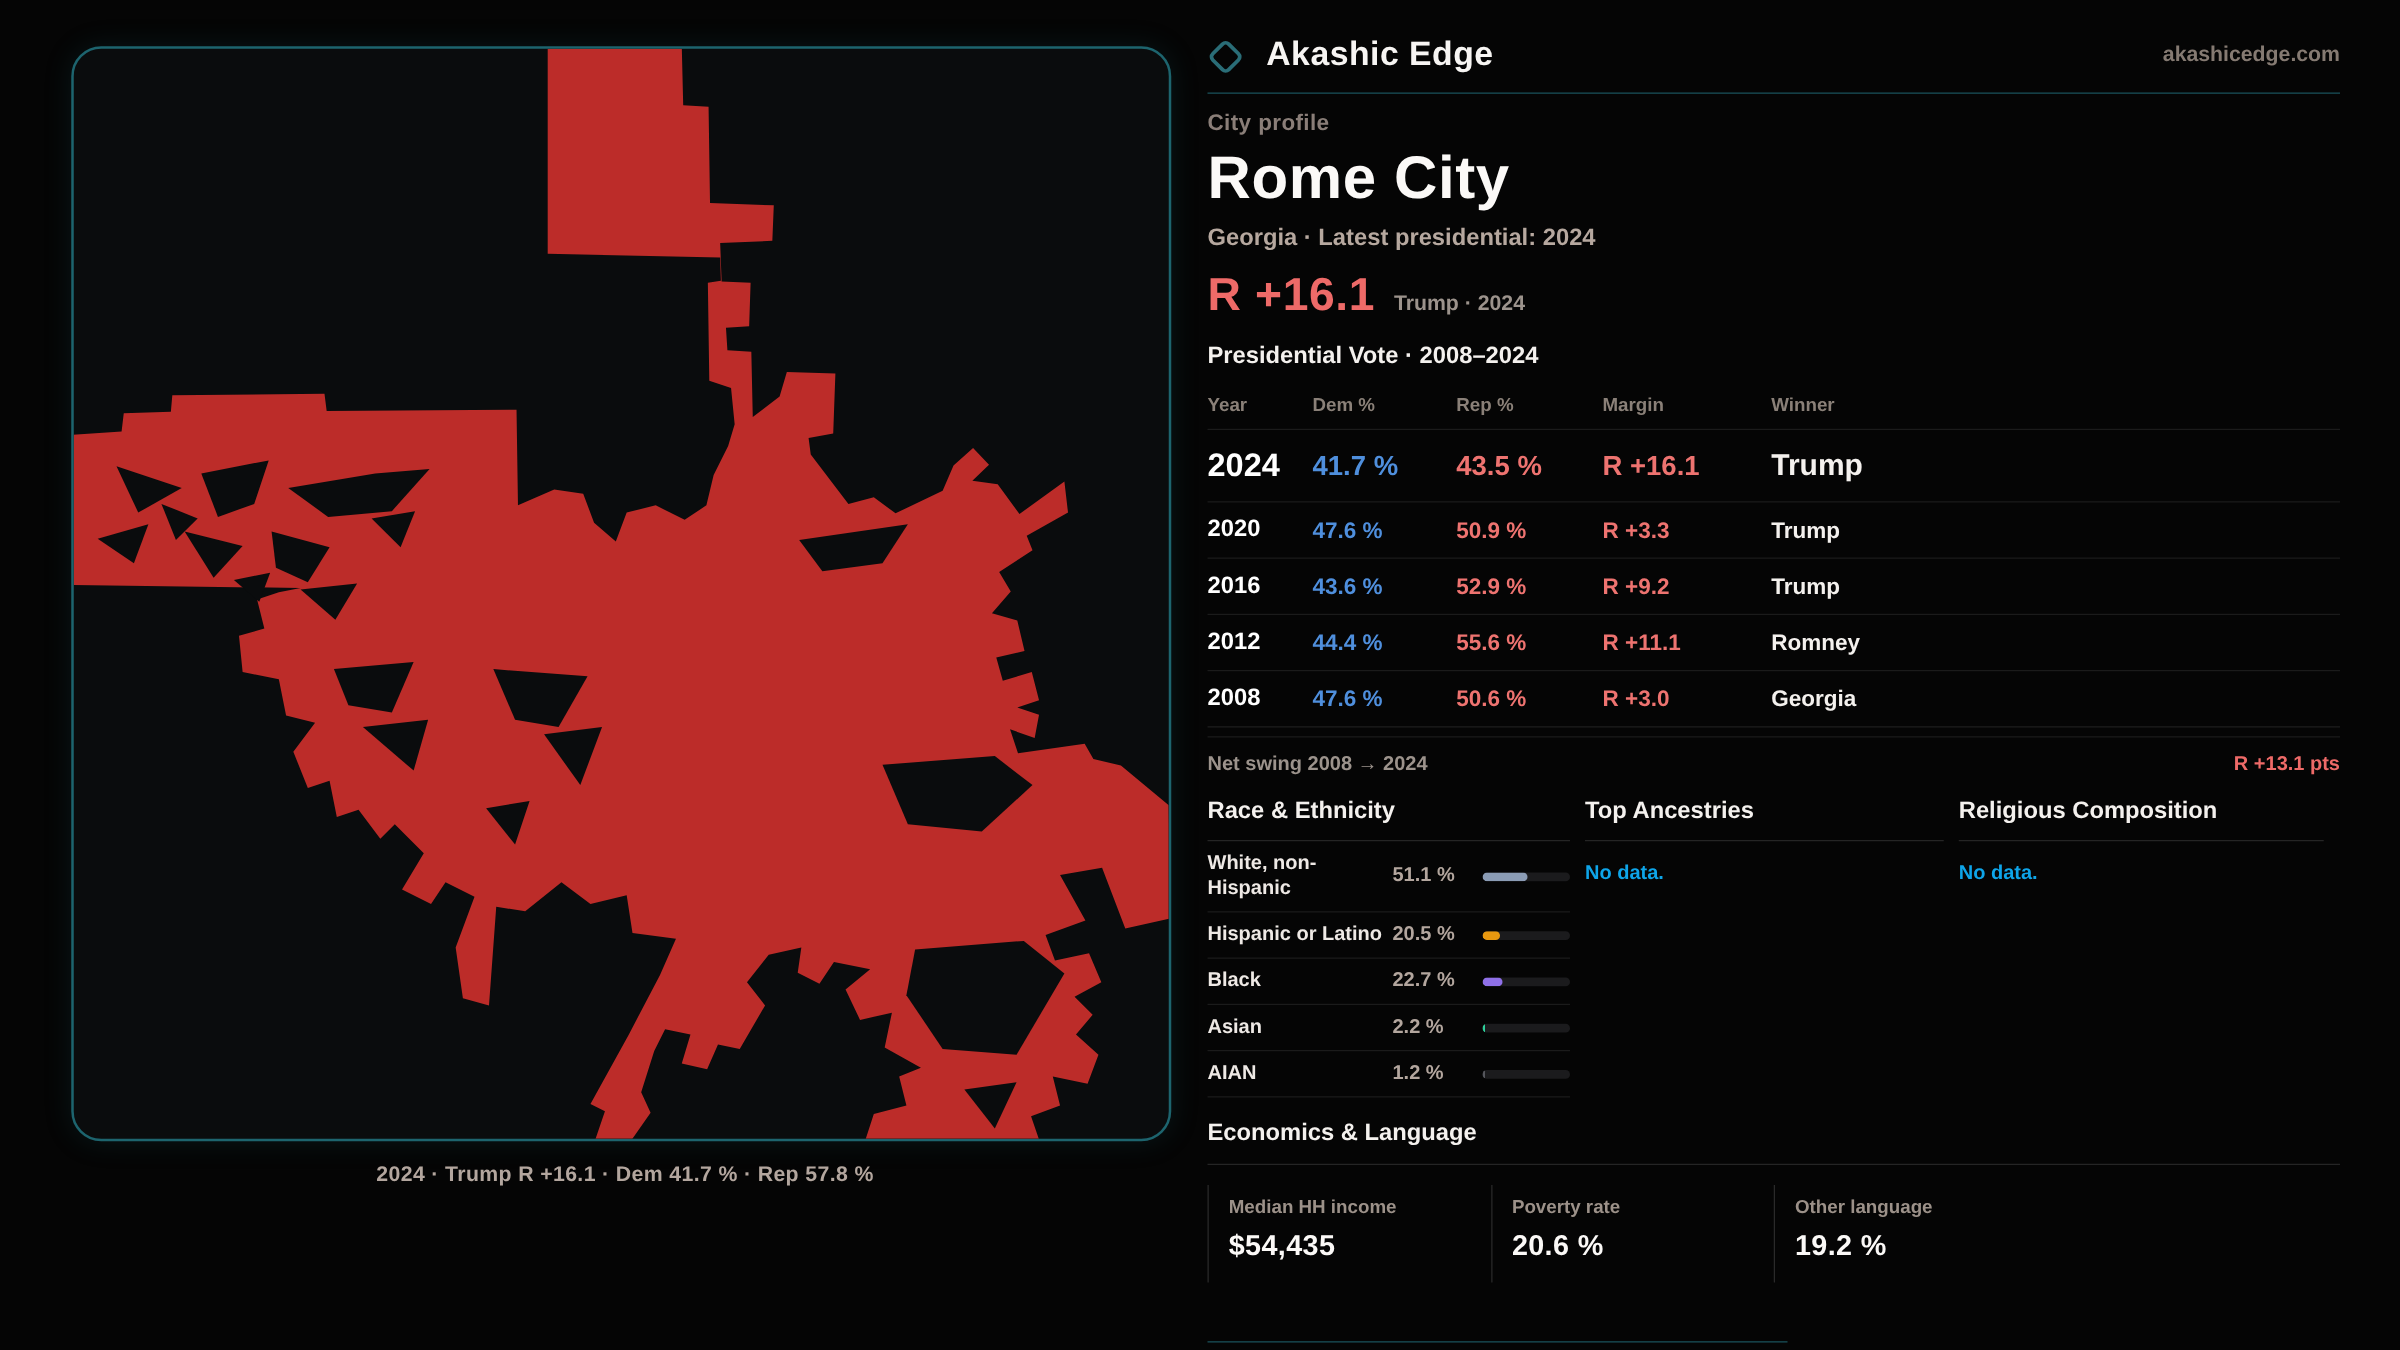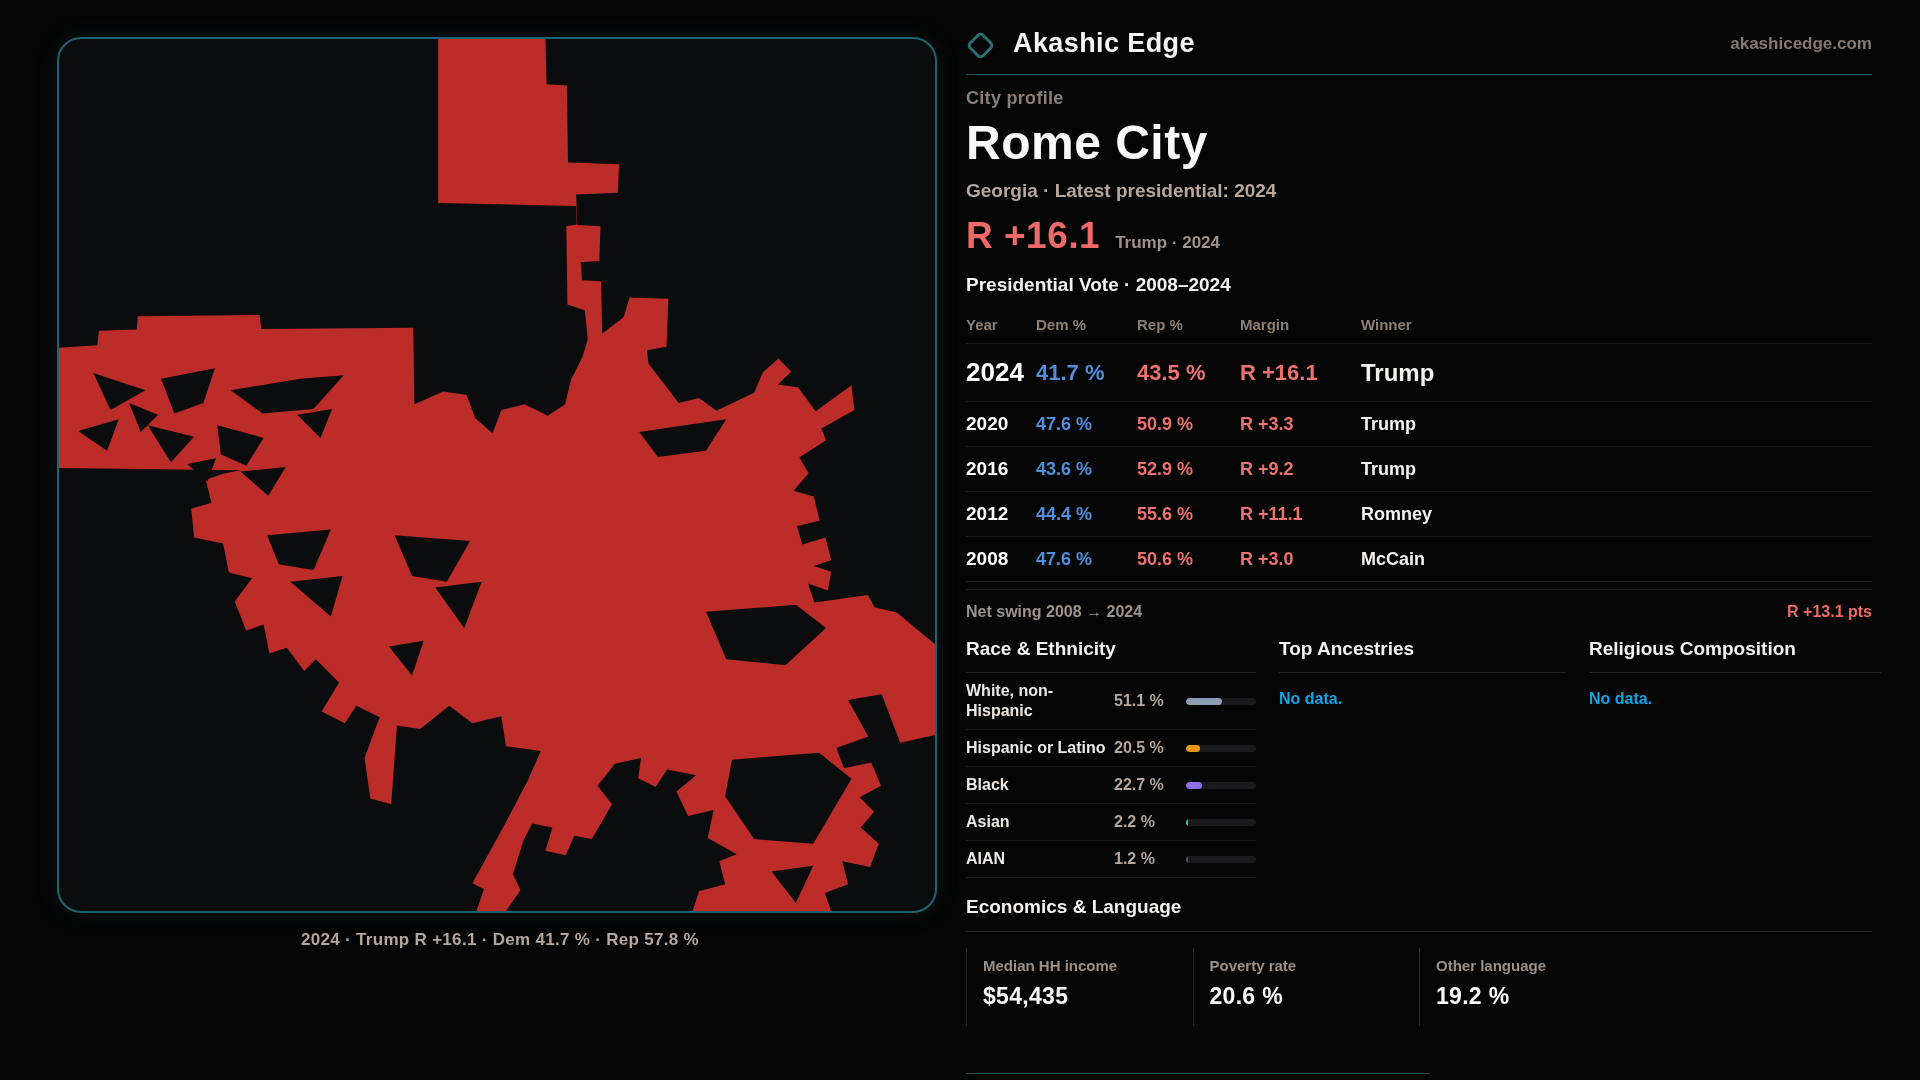--- a/index.html
+++ b/index.html
@@ -40,42 +40,42 @@
   .subtitle{ margin-top:10px; font-size:19px; font-weight:600; color:#b6a89f; }
 
   .headline { margin-top:13px; display:flex; align-items:baseline; gap:15px; }
   .headline-margin { font-size:37px; font-weight:800; color:#ee6a68; letter-spacing:.5px; }
   .headline-note { font-size:17px; font-weight:600; color:#9c938c; }
 
   .table-title { margin-top:17px; font-size:19px; font-weight:bold; color:#f4f1ee; }
 
   .vote-table { margin-top:12px; border-bottom:1px solid rgba(255,255,255,.10); }
   .vote-head, .vote-row {
-    display:grid; grid-template-columns:70px 101px 103px 121px 1fr; align-items:center;
+    display:grid; grid-template-columns:70px 101px 103px 121px 1fr; align-items:center;gap:14px;
   }
   .vote-head { color:#8a8078; font-size:15px; font-weight:600; padding:8px 0 10px; }
   .vote-row { border-top:1px solid rgba(255,255,255,.09); padding:11px 0; font-size:18px; }
   .vote-row .c-year   { font-weight:bold; color:#ffffff; font-size:19px; }
   .vote-row .c-dem    { font-weight:bold; color:#4f8fdd; }
   .vote-row .c-rep    { font-weight:bold; color:#ee7370; }
   .vote-row .c-margin { font-weight:bold; color:#ee7370; }
   .vote-row .c-winner { font-weight:bold; color:#f4f1ee; }
   .vote-row.latest { padding:13px 0; }
   .vote-row.latest .c-year { font-size:26px; }
   .vote-row.latest .c-dem, .vote-row.latest .c-rep, .vote-row.latest .c-margin { font-size:22px; }
   .vote-row.latest .c-winner { font-size:24px; }
 
   .netswing {
     margin-top:7px; border-top:1px solid rgba(255,255,255,.09);
     padding-top:13px; display:flex; justify-content:space-between; align-items:baseline;
   }
   .netswing-label { font-size:16px; font-weight:600; color:#9c938c; }
   .netswing-value { font-size:16px; font-weight:bold; color:#ee6a68; }
 
-  .triple { margin-top:17px; display:grid; grid-template-columns:290px 287px 292px; column-gap:23px; }
+  .triple { margin-top:17px; display:grid; grid-template-columns:290px 287px 292px; column-gap:12px; }
   .section-h {
     font-size:19px; font-weight:bold; color:#f4f1ee;
     padding-bottom:12px; border-bottom:1px solid rgba(255,255,255,.13);
   }
   .race-row {
     display:grid; grid-template-columns:148px 72px 1fr; align-items:center;
     padding:8px 0; border-bottom:1px solid rgba(255,255,255,.09);
   }
   .race-label { font-size:16px; font-weight:bold; color:#eee9e5; line-height:1.25; }
   .race-val   { font-size:16px; font-weight:600; color:#b3a69e; }
@@ -201,21 +201,21 @@
           <span class="c-dem">44.4 %</span>
           <span class="c-rep">55.6 %</span>
           <span class="c-margin">R +11.1</span>
           <span class="c-winner">Romney</span>
         </div>
         <div class="vote-row">
           <span class="c-year">2008</span>
           <span class="c-dem">47.6 %</span>
           <span class="c-rep">50.6 %</span>
           <span class="c-margin">R +3.0</span>
-          <span class="c-winner">McCain</span>
+          <span class="c-winner">Georgia</span>
         </div>
       </div>
   </div>
 
   <div class="netswing">
     <span class="netswing-label">Net swing 2008 → 2024</span>
     <span class="netswing-value">R +13.1 pts</span>
   </div>
 
   <div class="triple">

